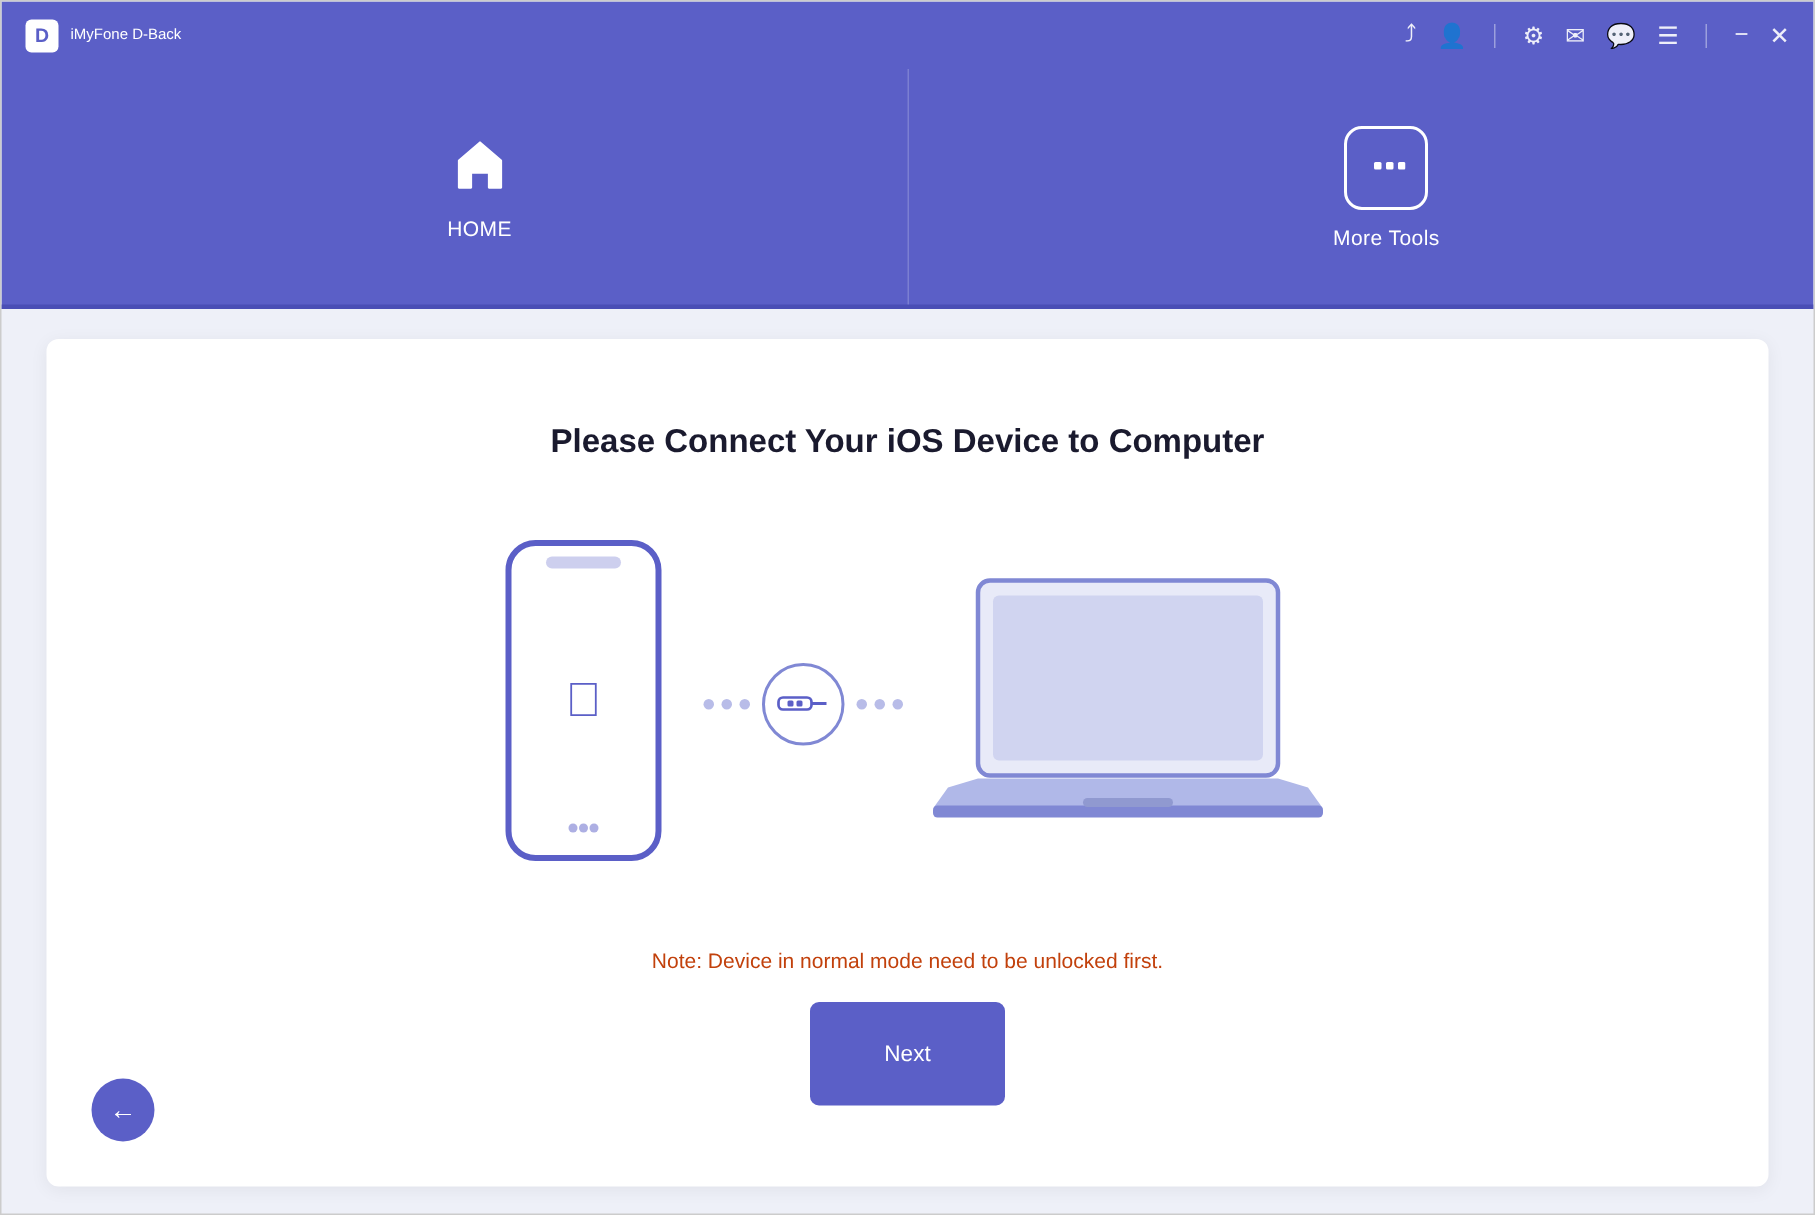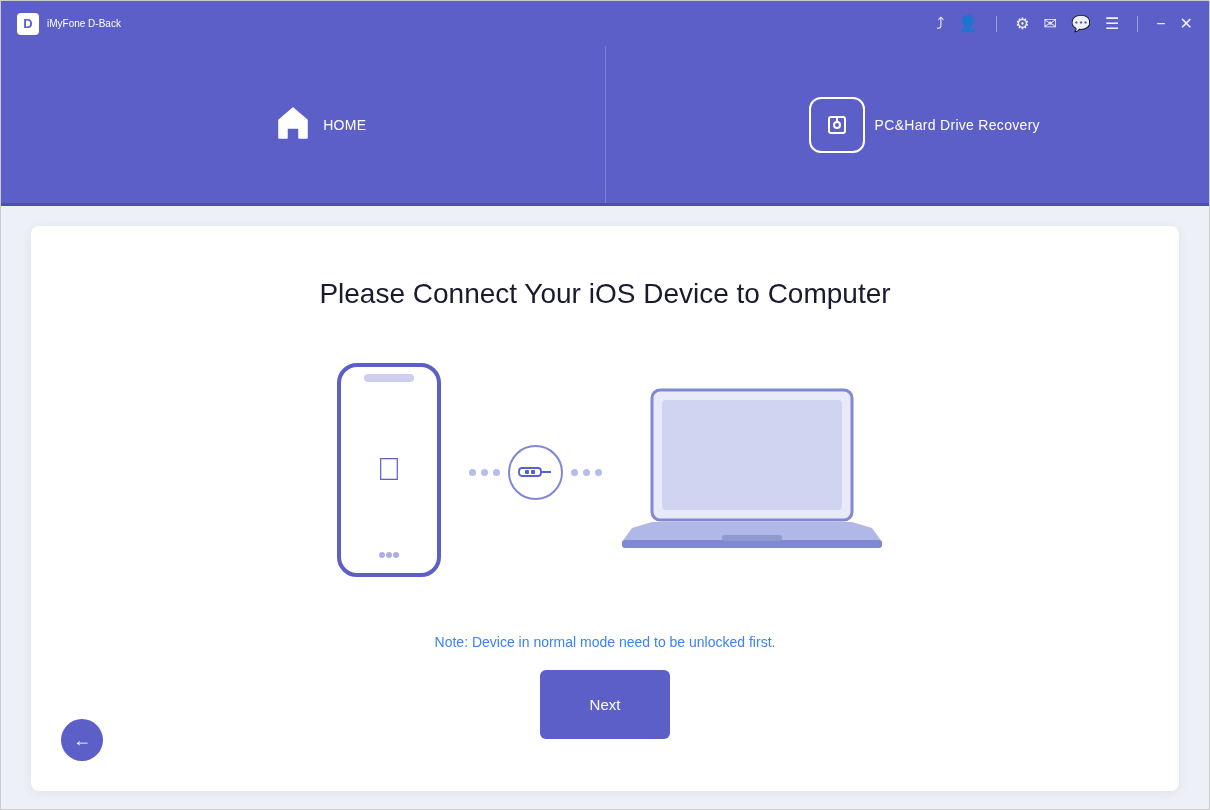--- a/index.html
+++ b/index.html
@@ -68,21 +68,21 @@
     
     .nav-bar {
       background: #5b5fc7;
       height: 160px;
       display: flex;
       border-bottom: 3px solid #4a4eb5;
     }
     .nav-item {
       flex: 1;
       display: flex;
-      flex-direction: row;
+      flex-direction: column;
       align-items: center;
       justify-content: center;
       gap: 10px;
       cursor: pointer;
       color: white;
       border-right: 1px solid rgba(255,255,255,0.2);
       transition: background 0.2s;
       padding-left: 34px;
     }
     .nav-item:last-child {
@@ -120,22 +120,22 @@
       height: calc(810px - 45px - 160px - 40px);
       display: flex;
       flex-direction: column;
       align-items: center;
       justify-content: center;
       position: relative;
       box-shadow: 0 2px 12px rgba(0,0,0,0.06);
     }
 
     .connect-title {
-      font-size: 28px;
-      font-weight: 400;
+      font-size: 22px;
+      font-weight: 700;
       color: #1a1a2e;
       margin-bottom: 50px;
       text-align: center;
     }
 
     
     .illustration {
       display: flex;
       align-items: center;
       justify-content: center;
@@ -175,21 +175,21 @@
       background: white;
     }
 
     
     .laptop-container {
       width: 260px;
     }
 
     
     .note-text {
-      color: #3b82f6;
+      color: #c2410c;
       font-size: 14px;
       margin-bottom: 20px;
       text-align: center;
     }
 
     
     .next-btn {
       background: #5b5fc7;
       color: white;
       border: none;
@@ -259,31 +259,31 @@
     <div class="nav-item">
       <div class="nav-icon">
         <svg width="40" height="40" viewBox="0 0 40 40" fill="none">
           <path d="M6 18L20 6L34 18V36H26V26H14V36H6V18Z" fill="white" stroke="white" stroke-width="1.5" stroke-linejoin="round"></path>
         </svg>
       </div>
       <span class="nav-label">HOME</span>
     </div>
 
 
+
     <div class="nav-item">
       <div class="nav-icon-border">
         <svg width="26" height="26" viewBox="0 0 26 26" fill="none">
-          <rect x="5" y="5" width="16" height="16" rx="2" stroke="white" stroke-width="2" fill="none"></rect>
-          <circle cx="13" cy="13" r="3" stroke="white" stroke-width="2" fill="none"></circle>
-          <path d="M13 5 L13 10" stroke="white" stroke-width="2" stroke-linecap="round"></path>
+          <rect x="5" y="9" width="5" height="5" rx="1" fill="white"></rect>
+          <rect x="13" y="9" width="5" height="5" rx="1" fill="white"></rect>
+          <rect x="21" y="9" width="5" height="5" rx="1" fill="white"></rect>
         </svg>
       </div>
-      <span class="nav-label">PC&amp;Hard Drive Recovery</span>
-    </div>
-
+      <span class="nav-label">More Tools</span>
+    </div>
 
   </div>
 
   <div class="main-content">
 
     <h2 class="connect-title">Please Connect Your iOS Device to Computer</h2>
 
     <div class="illustration">
 
       <div class="phone-container">

